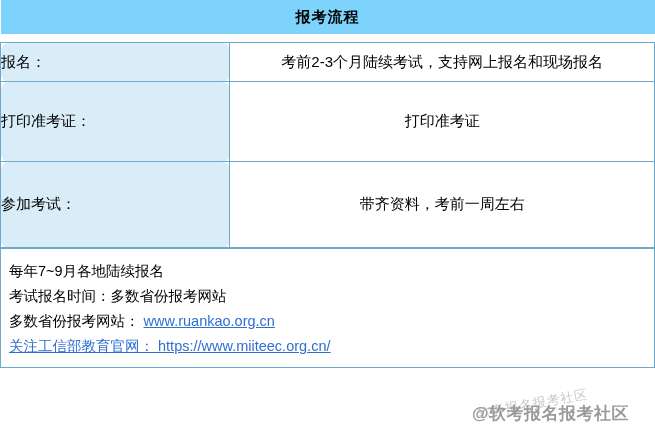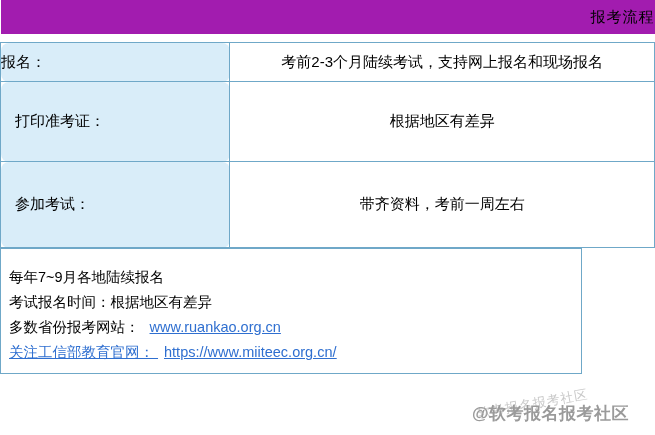--- a/index.html
+++ b/index.html
@@ -33,70 +33,69 @@
     padding: 0;
     vertical-align: middle;
     font-size: 15px;
     color: #000000;
   }
   .col-label { width: 229px; }
   .col-value { width: 424px; }
 
   .title-cell {
     height: 34px;
-    background: #a21caf;
+    background: #7dd3fc;
     border: none !important;
-    text-align: right;
-    font-weight: normal;
+    text-align: center;
+    font-weight: bold;
     font-size: 17px;
     letter-spacing: 1px;
   }
   .spacer-row td {
     border: none !important;
     height: 8px;
     background: #ffffff;
   }
   .label-cell {
     background: #d9edf9;
     padding-left: 8px;
     font-size: 15px;
     border-radius: 8px;
   }
   .label-cell.indent {
-    padding-left: 14px;
+    padding-left: 0;
   }
   .value-cell {
     background: #ffffff;
     padding-left: 10px;
     font-size: 15px;
     text-align: center;
   }
   .r1 { height: 39px; }
   .r2 { height: 38px; }
   .r3 { height: 80px; }
   .r4 { height: 86px; margin-left: 15px; }
 
   .notes {
     border: 1px solid #6fa8c8;
     border-top: 1px solid #6fa8c8;
     box-sizing: border-box;
-    width: 582px;
+    width: 655px;
     background: #ffffff;
-    padding: 16px 0 8px 8px;
+    padding: 10px 0 8px 8px;
   }
   .note-line {
     font-size: 14.5px;
     line-height: 25px;
     color: #000000;
     white-space: nowrap;
   }
   .note-line .link {
     color: #2f6fd0;
     text-decoration: underline;
-    margin-left: 6px;
   }
   .note-line.linkline {
     color: #2f6fd0;
     text-decoration: underline;
   }
   .note-line.linkline .link {
     color: #2f6fd0;
   }
   .watermark {
     position: absolute;
@@ -135,32 +134,32 @@
       <tr class="spacer-row">
         <td></td>
         <td></td>
       </tr>
       <tr class="r1">
         <td class="label-cell">报名：</td>
         <td class="value-cell">考前2-3个月陆续考试，支持网上报名和现场报名</td>
       </tr>
       <tr class="r3">
         <td class="label-cell indent">打印准考证：</td>
-        <td class="value-cell">根据地区有差异</td>
+        <td class="value-cell">打印准考证</td>
       </tr>
       <tr class="r4">
         <td class="label-cell indent">参加考试：</td>
         <td class="value-cell">带齐资料，考前一周左右</td>
       </tr>
     </tbody>
   </table>
 
   <div class="notes">
     <div class="note-line">每年7~9月各地陆续报名</div>
-    <div class="note-line">考试报名时间：根据地区有差异</div>
+    <div class="note-line">考试报名时间：多数省份报考网站</div>
     <div class="note-line">
       <span>多数省份报考网站：</span>
       <span class="link">www.ruankao.org.cn</span>
     </div>
     <div class="note-line linkline">
       <span>关注工信部教育官网：</span>
       <span class="link">https://www.miiteec.org.cn/</span>
     </div>
   </div>
 

